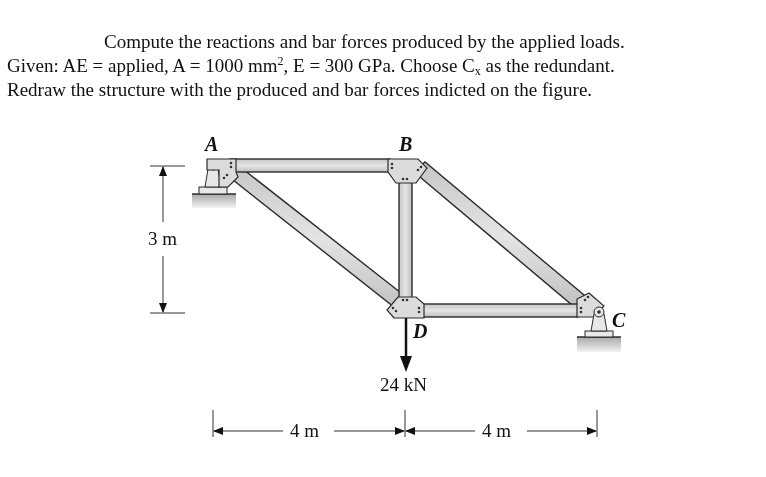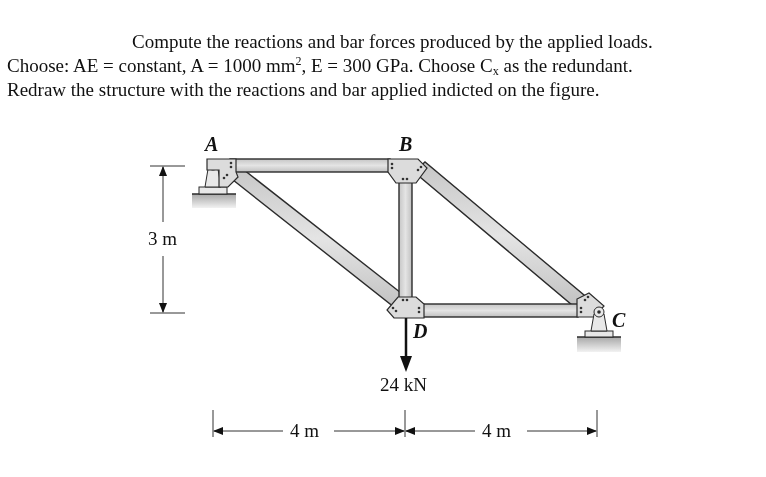--- a/index.html
+++ b/index.html
@@ -1,35 +1,35 @@
 <!DOCTYPE html>
 <html><head>
 <meta charset="utf-8">
 <style>
   html, body { margin: 0; padding: 0; background: #ffffff; }
   body { width: 766px; height: 477px; position: relative; overflow: hidden;
          font-family: "Liberation Serif", "DejaVu Serif", serif; color: #111; }
   .problem { position: absolute; left: 0; top: 30px; width: 766px; font-size: 19px; line-height: 24px; }
   .problem .line { position: absolute; white-space: nowrap; }
-  .problem .l1 { left: 104px; top: 0; margin-left: 28px; }
+  .problem .l1 { left: 104px; top: 0; }
   .problem .l2 { left: 7px; top: 24px; }
   .problem .l3 { left: 7px; top: 48px; }
   sub { font-size: 12px; vertical-align: -3px; line-height: 0; }
   sup { font-size: 12px; vertical-align: 7px; line-height: 0; }
   svg.fig { position: absolute; left: 0; top: 0; }
   .lbl { font-family: "Liberation Serif", "DejaVu Serif", serif; font-size: 19px; fill: #111; }
   .lbl-it { font-style: italic; font-weight: bold; font-size: 20px; }
 </style>
 </head>
 <body>
 
 <div class="problem">
   <div class="line l1">Compute the reactions and bar forces produced by the applied loads.</div>
-  <div class="line l2"><span>Choose: AE = constant, A = 1000 mm</span><sup>2</sup><span>, E = 300 GPa. Choose C</span><sub>x</sub><span> as the redundant.</span></div>
-  <div class="line l3">Redraw the structure with the reactions and bar applied indicted on the figure.</div>
+  <div class="line l2"><span>Given: AE = applied, A = 1000 mm</span><sup>2</sup><span>, E = 300 GPa. Choose C</span><sub>x</sub><span> as the redundant.</span></div>
+  <div class="line l3">Redraw the structure with the produced and bar forces indicted on the figure.</div>
 </div>
 
 <svg class="fig" width="766" height="477" viewBox="0 0 766 477">
   <defs>
     <linearGradient id="barH" x1="0" y1="0" x2="0" y2="1">
       <stop offset="0" stop-color="#c6c6c6"></stop>
       <stop offset="0.5" stop-color="#e4e4e4"></stop>
       <stop offset="1" stop-color="#c0c0c0"></stop>
     </linearGradient>
     <linearGradient id="barV" x1="0" y1="0" x2="1" y2="0">

